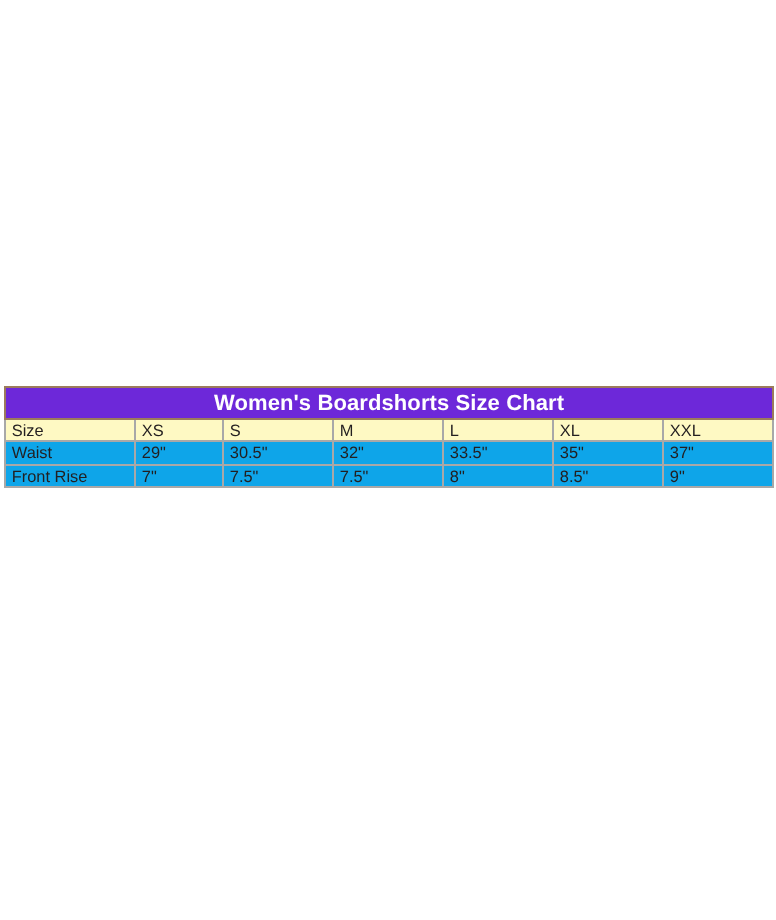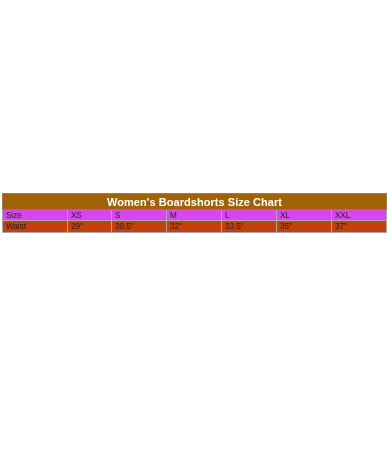--- a/index.html
+++ b/index.html
@@ -24,38 +24,38 @@
     table-layout: fixed;
     border-spacing: 0;
   }
   table.size-chart td {
     border: 1px solid #a8a8a8;
     padding: 0;
     vertical-align: middle;
     line-height: 1;
   }
   .title-cell {
-    background: #a16207;
+    background: #6d28d9;
     color: #ffffff;
     font-weight: bold;
     font-size: 11px;
     letter-spacing: 0.05px;
     text-align: center;
     height: 14px;
     padding-top: 1px !important;
     border: 1px solid #9c7b5c !important;
   }
   tr.hdr td {
-    background: #d946ef;
+    background: #fef9c3;
     font-size: 8.2px;
     height: 9px;
     color: #231f20;
   }
   tr.body-row td {
-    background: #c2410c;
+    background: #0ea5e9;
     font-size: 8.2px;
     height: 9.5px;
     color: #231f20;
   }
   table.size-chart td.cell { padding: 1px 0 0 2.9px; line-height: 9px; }
   col.c0 { width: 65px; }
   col.c1 { width: 44px; }
   col.c2, col.c3, col.c4, col.c5, col.c6 { width: 55px; }
 </style>
 </head>
@@ -87,15 +87,24 @@
       </tr>
       <tr class="body-row">
         <td class="cell">Waist</td>
         <td class="cell">29"</td>
         <td class="cell">30.5"</td>
         <td class="cell">32"</td>
         <td class="cell">33.5"</td>
         <td class="cell">35"</td>
         <td class="cell">37"</td>
       </tr>
+      <tr class="body-row">
+        <td class="cell">Front Rise</td>
+        <td class="cell">7"</td>
+        <td class="cell">7.5"</td>
+        <td class="cell">7.5"</td>
+        <td class="cell">8"</td>
+        <td class="cell">8.5"</td>
+        <td class="cell">9"</td>
+      </tr>
     </tbody>
   </table>
 </div>
 
 </body></html>

